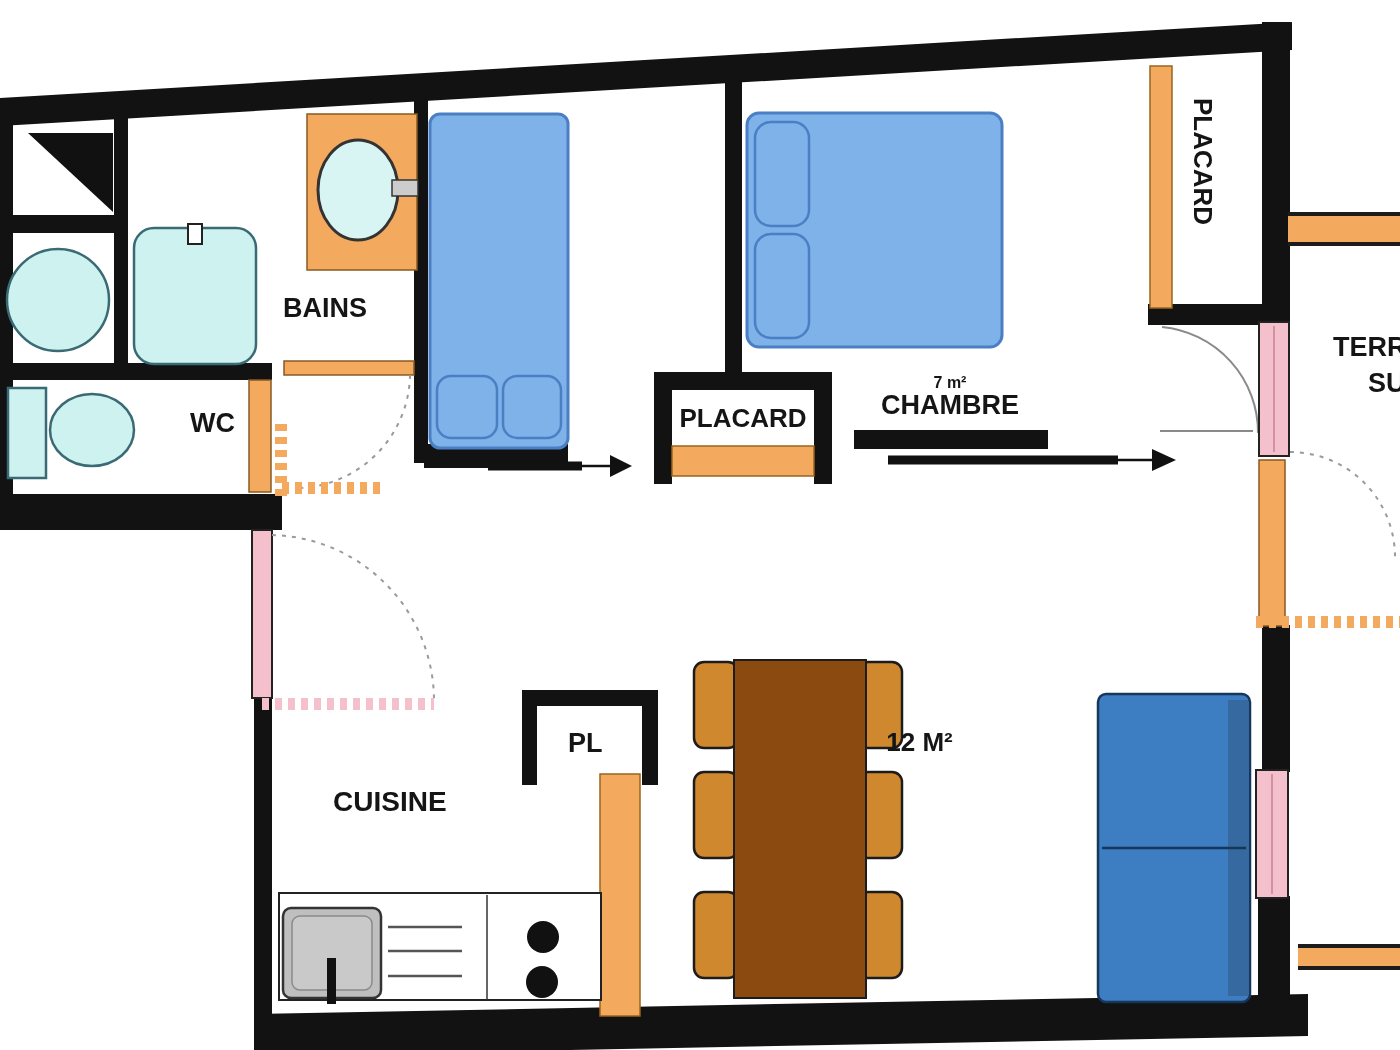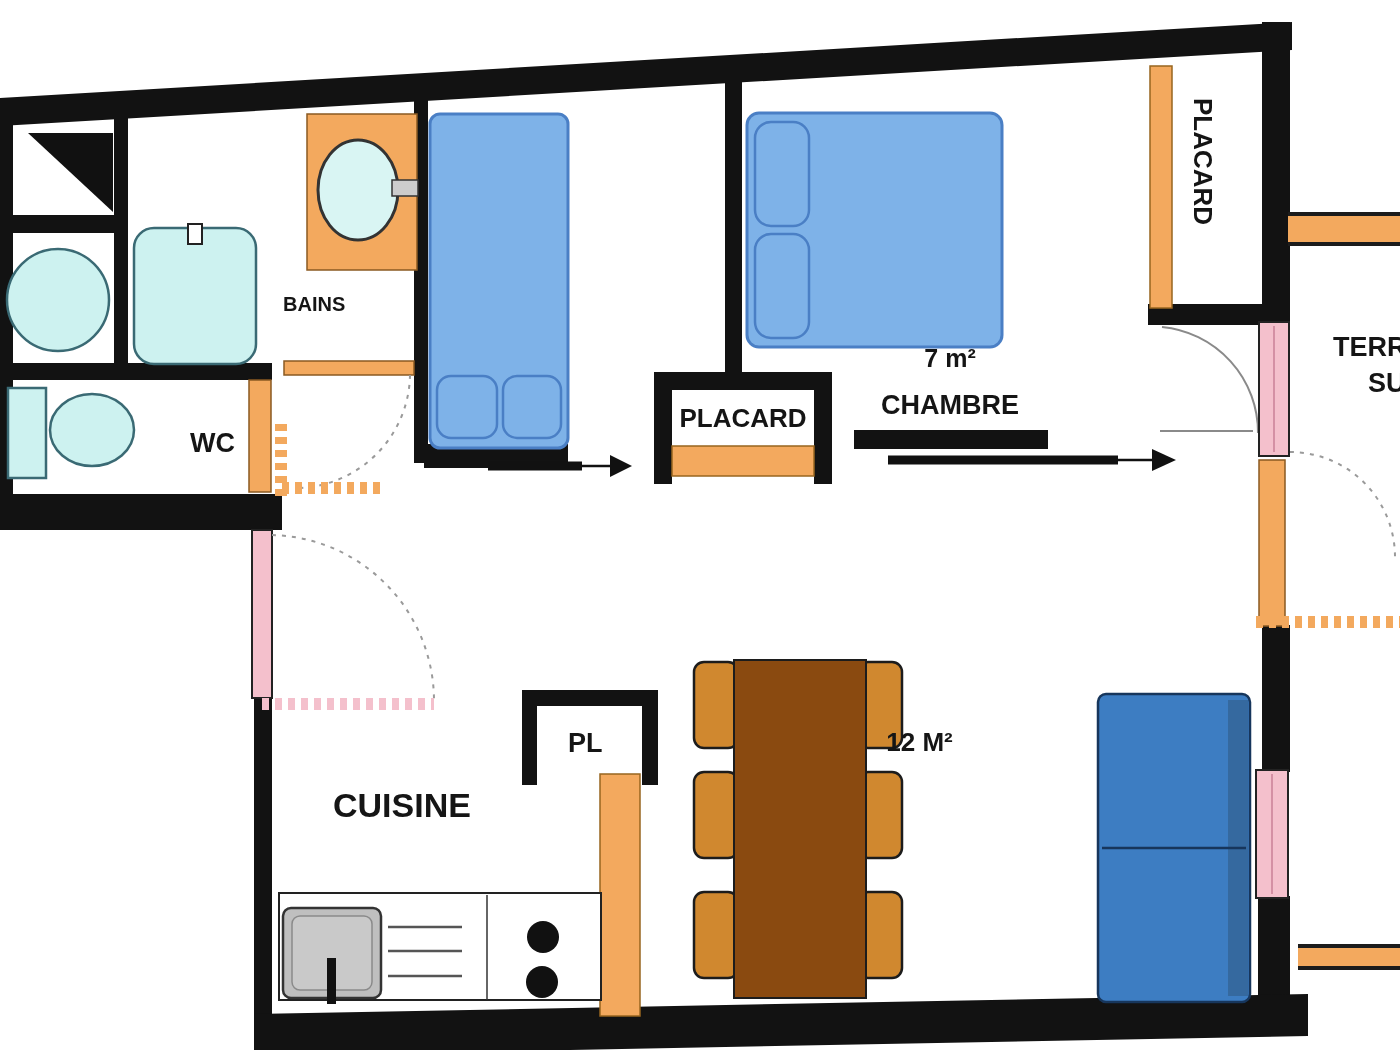--- a/index.html
+++ b/index.html
@@ -142,24 +142,24 @@
       <line x1="582" y1="466" x2="610" y2="466" stroke="#111" stroke-width="2.5"></line>
       <polygon points="610,455 632,466 610,477" fill="#111"></polygon>
     </g>
     <g>
       <line x1="888" y1="460" x2="1118" y2="460" stroke="#111" stroke-width="9"></line>
       <line x1="1118" y1="460" x2="1152" y2="460" stroke="#111" stroke-width="2.5"></line>
       <polygon points="1152,449 1176,460 1152,471" fill="#111"></polygon>
     </g>
   </svg>
 
-  <div class="lbl" style="left:283px;top:293px;font-size:20px;">BAINS</div>
-  <div class="lbl" style="left:190px;top:408px;font-size:27px;margin-top:20px;">WC</div>
+  <div class="lbl" style="left:283px;top:293px;font-size:27px;">BAINS</div>
+  <div class="lbl" style="left:190px;top:408px;font-size:27px;">WC</div>
   <div class="lbl ctr" style="left:658px;top:403px;width:170px;font-size:26px;">PLACARD</div>
-  <div class="lbl ctr" style="left:855px;top:344px;width:190px;font-size:25px;">7 m²</div>
+  <div class="lbl ctr" style="left:855px;top:374px;width:190px;font-size:16px;">7 m²</div>
   <div class="lbl ctr" style="left:855px;top:390px;width:190px;font-size:27px;">CHAMBRE</div>
   <div class="lbl rot" style="left:1218px;top:98px;font-size:26px;">PLACARD</div>
   <div class="lbl" style="left:1333px;top:332px;font-size:27px;">TERRASSE</div>
   <div class="lbl" style="left:1368px;top:368px;font-size:27px;">SUD</div>
   <div class="lbl ctr" style="left:832px;top:727px;width:175px;font-size:26px;">12 M²</div>
-  <div class="lbl" style="left:333px;top:786px;font-size:34px;">CUISINE</div>
+  <div class="lbl" style="left:333px;top:786px;font-size:28px;">CUISINE</div>
   <div class="lbl" style="left:568px;top:728px;font-size:27px;">PL</div>
 </div>
 
 </body></html>

